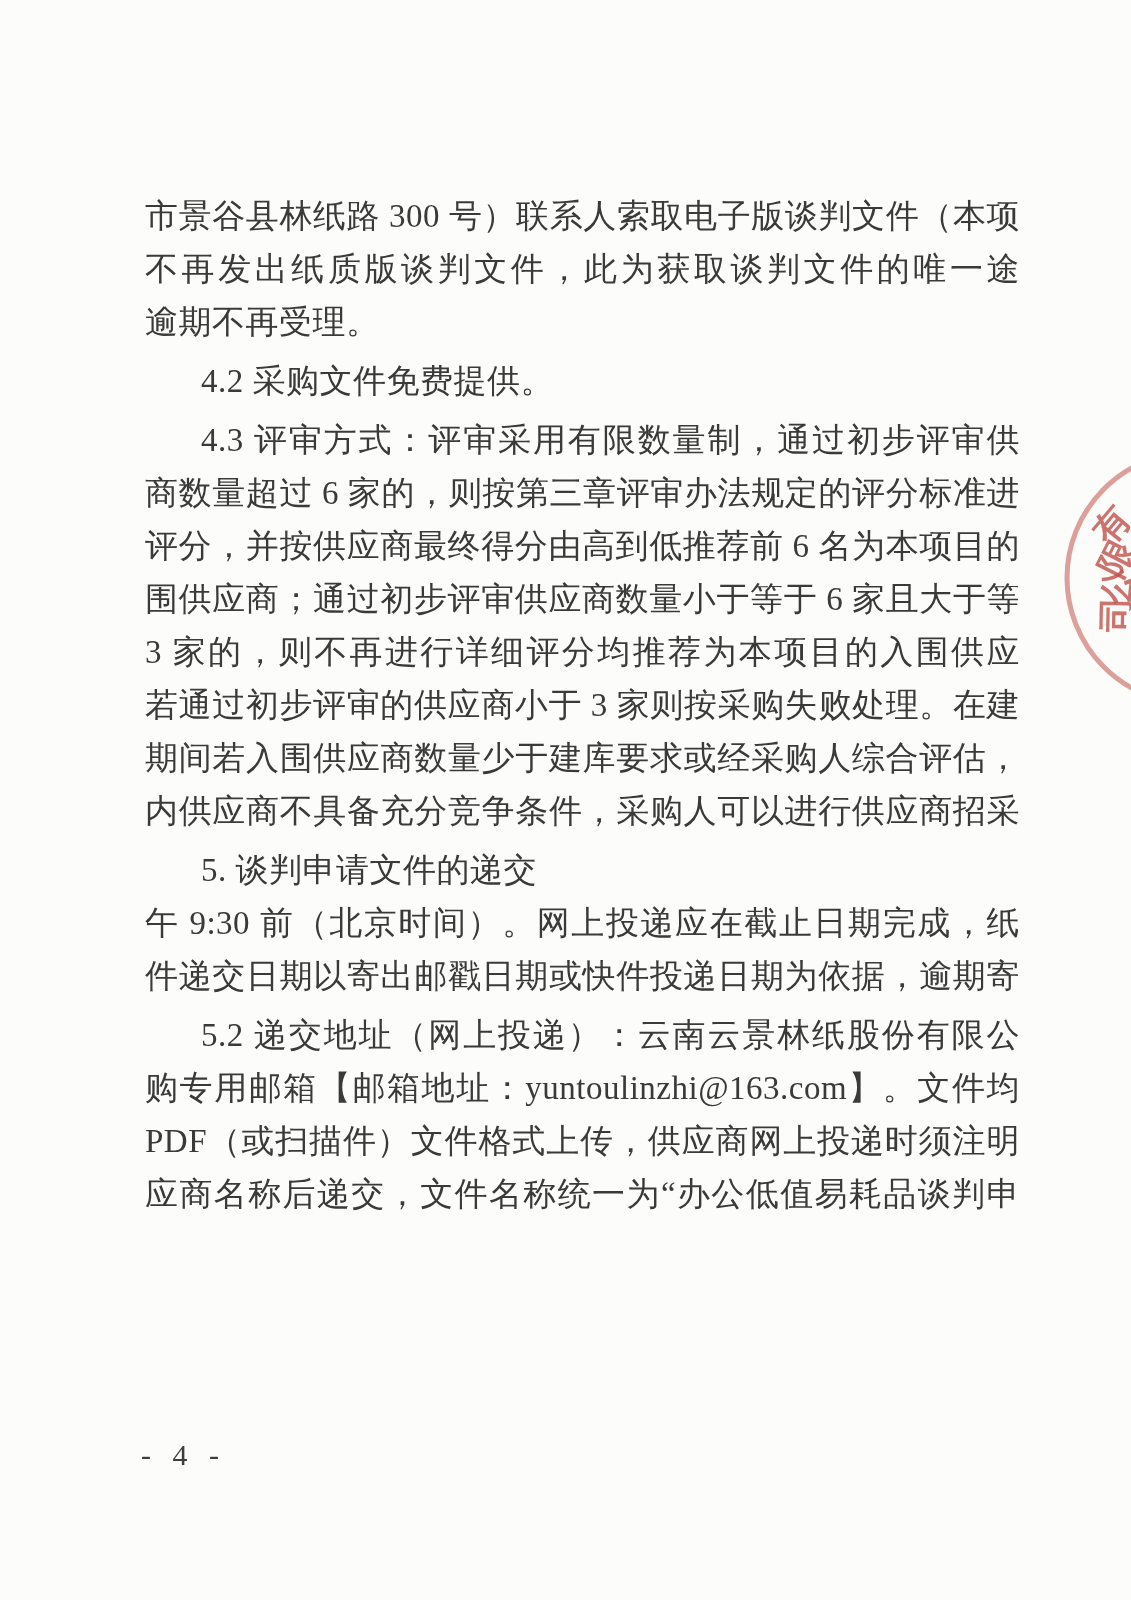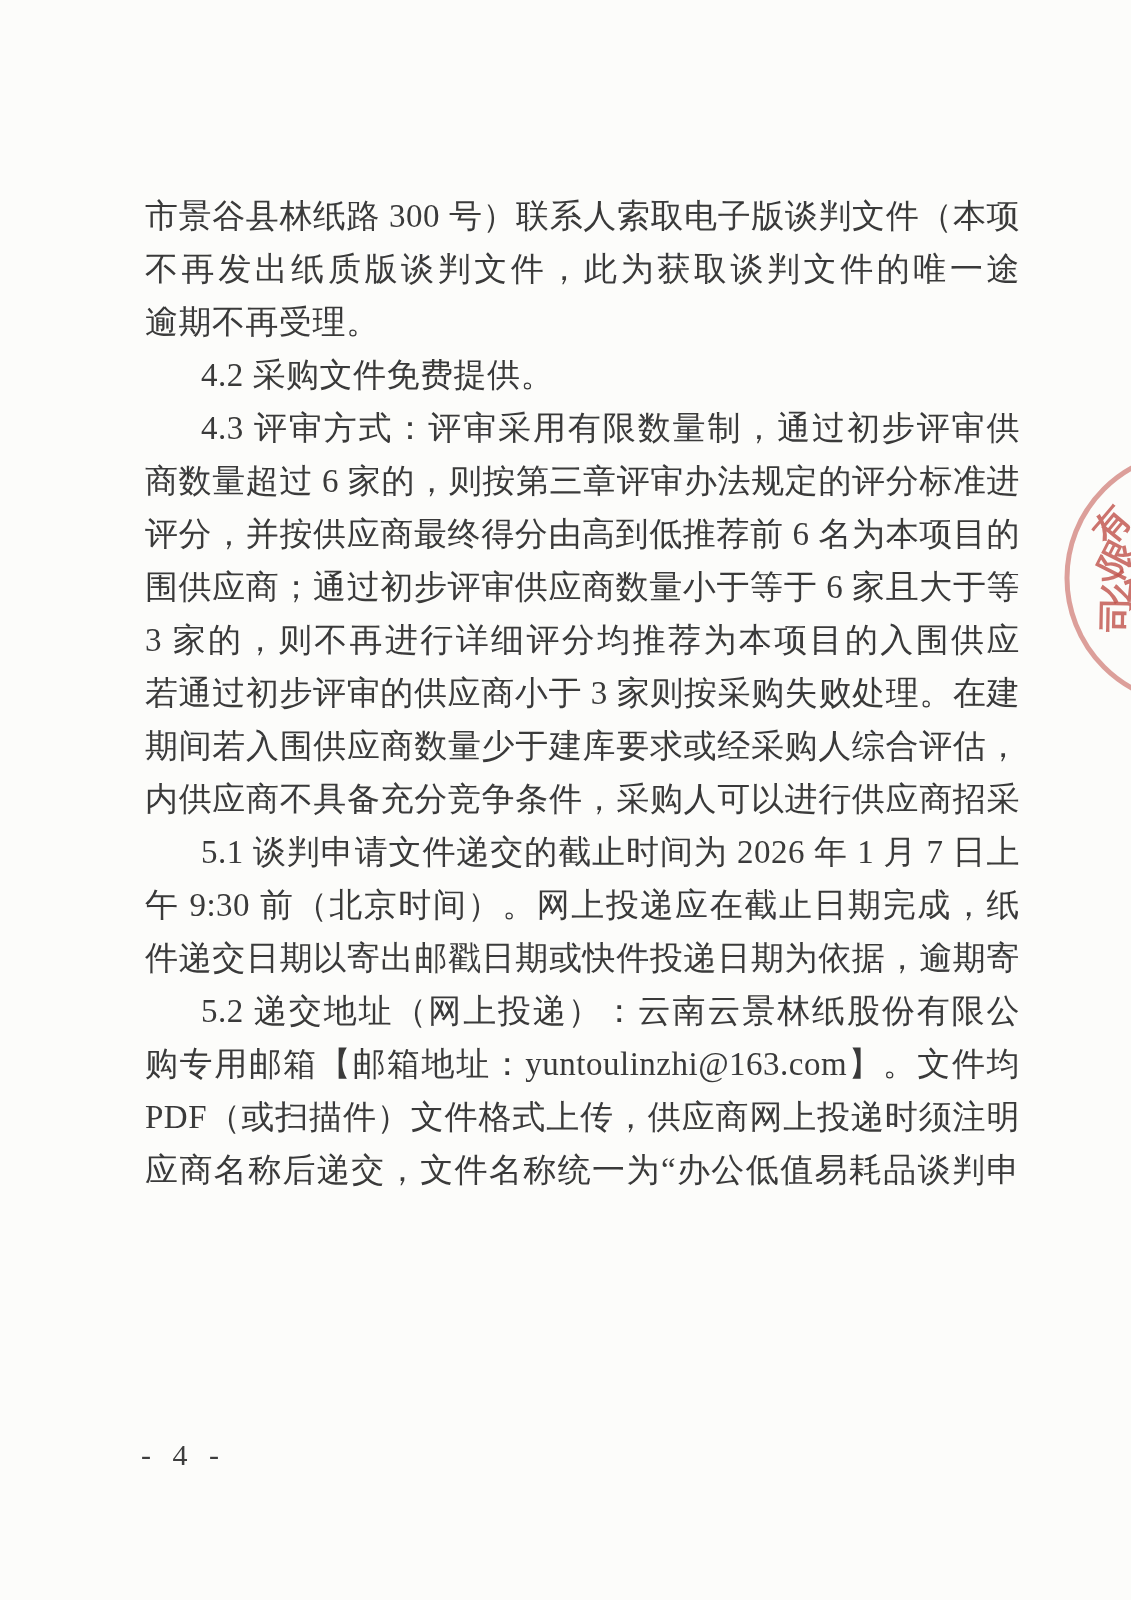--- a/index.html
+++ b/index.html
@@ -36,20 +36,21 @@
     white-space: normal;
   }
   .line.short {
     text-align: right;
     text-align-last: left;
   }
   .line.indent {
     padding-left: 56px;
   }
   .line.pstart {
+    margin-top: 6px;
   }
   .footer {
     position: absolute;
     left: 141px;
     top: 1438px;
     font-size: 30px;
     color: #3d3d3d;
     letter-spacing: 7px;
   }
   .seal {
@@ -90,21 +91,21 @@
     <div class="line short">逾期不再受理。</div>
     <div class="line short indent pstart">4.2 采购文件免费提供。</div>
     <div class="line indent pstart">4.3 评审方式：评审采用有限数量制，通过初步评审供应</div>
     <div class="line">商数量超过 6 家的，则按第三章评审办法规定的评分标准进行</div>
     <div class="line">评分，并按供应商最终得分由高到低推荐前 6 名为本项目的入</div>
     <div class="line">围供应商；通过初步评审供应商数量小于等于 6 家且大于等于</div>
     <div class="line">3 家的，则不再进行详细评分均推荐为本项目的入围供应商；</div>
     <div class="line">若通过初步评审的供应商小于 3 家则按采购失败处理。在建库</div>
     <div class="line">期间若入围供应商数量少于建库要求或经采购人综合评估，库</div>
     <div class="line">内供应商不具备充分竞争条件，采购人可以进行供应商招采补</div>
-    <div class="line indent pstart">5.1 谈判申请文件递交的截止时间为 2026 年 1 月 7 日上</div>
+    <div class="line short indent pstart">5. 谈判申请文件的递交</div>
     <div class="line">午 9:30 前（北京时间）。网上投递应在截止日期完成，纸质文</div>
     <div class="line">件递交日期以寄出邮戳日期或快件投递日期为依据，逾期寄出</div>
     <div class="line indent pstart">5.2 递交地址（网上投递）：云南云景林纸股份有限公司采</div>
     <div class="line">购专用邮箱【邮箱地址：yuntoulinzhi@163.com】。文件均以</div>
     <div class="line">PDF（或扫描件）文件格式上传，供应商网上投递时须注明供</div>
     <div class="line">应商名称后递交，文件名称统一为“办公低值易耗品谈判申请</div>
   </div>
 
   <div class="seal">
     <svg viewBox="0 0 81 290">

